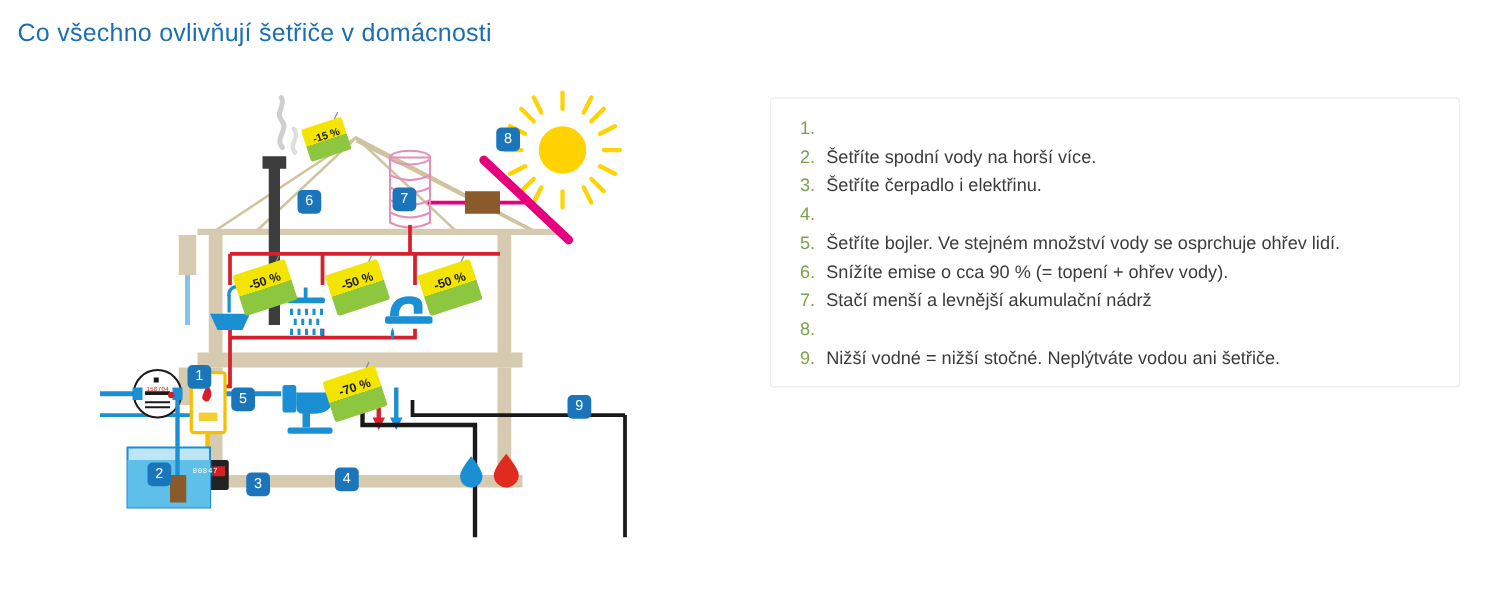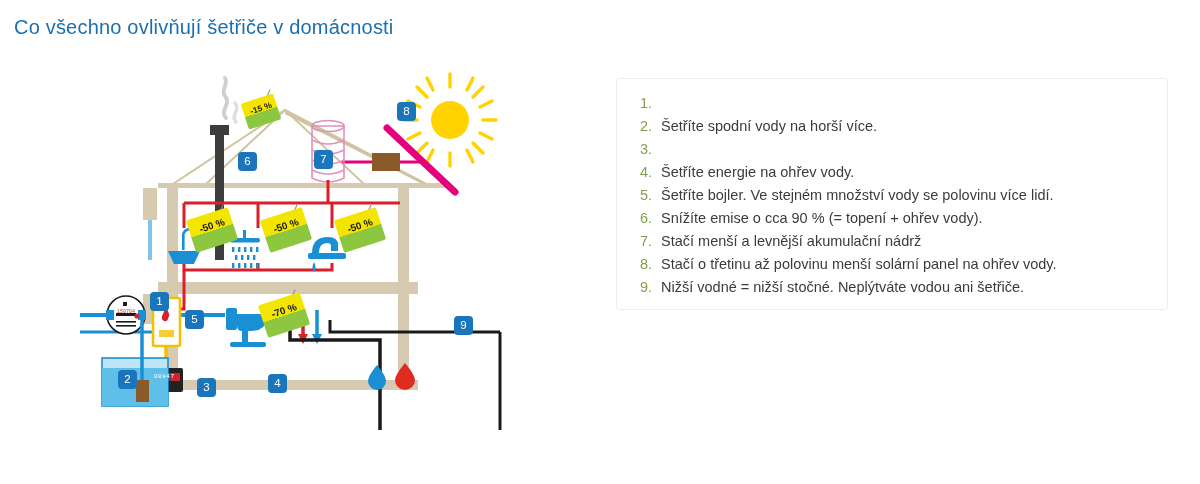--- a/index.html
+++ b/index.html
@@ -337,40 +337,39 @@
     <ol class="tip-list">
       <li class="tip-row">
         <span class="tip-num">1.</span>
       </li>
       <li class="tip-row">
         <span class="tip-num">2.</span>
         <span class="tip-text">Šetříte spodní vody na horší více.</span>
       </li>
       <li class="tip-row">
         <span class="tip-num">3.</span>
+        <span class="tip-text">Šetříte čerpadlo i elektřinu.</span>
       </li>
       <li class="tip-row">
         <span class="tip-num">4.</span>
-        <span class="tip-text">Šetříte energie na ohřev vody.</span>
       </li>
       <li class="tip-row">
         <span class="tip-num">5.</span>
-        <span class="tip-text">Šetříte bojler. Ve stejném množství vody se polovinu více lidí.</span>
+        <span class="tip-text">Šetříte bojler. Ve stejném množství vody se osprchuje ohřev lidí.</span>
       </li>
       <li class="tip-row">
         <span class="tip-num">6.</span>
         <span class="tip-text">Snížíte emise o cca 90 % (= topení + ohřev vody).</span>
       </li>
       <li class="tip-row">
         <span class="tip-num">7.</span>
         <span class="tip-text">Stačí menší a levnější akumulační nádrž</span>
       </li>
       <li class="tip-row">
         <span class="tip-num">8.</span>
-        <span class="tip-text">Stačí o třetinu až polovinu menší solární panel na ohřev vody.</span>
       </li>
       <li class="tip-row">
         <span class="tip-num">9.</span>
         <span class="tip-text">Nižší vodné = nižší stočné. Neplýtváte vodou ani šetřiče.</span>
       </li>
     </ol>
   </div>
 
 </div>
 

